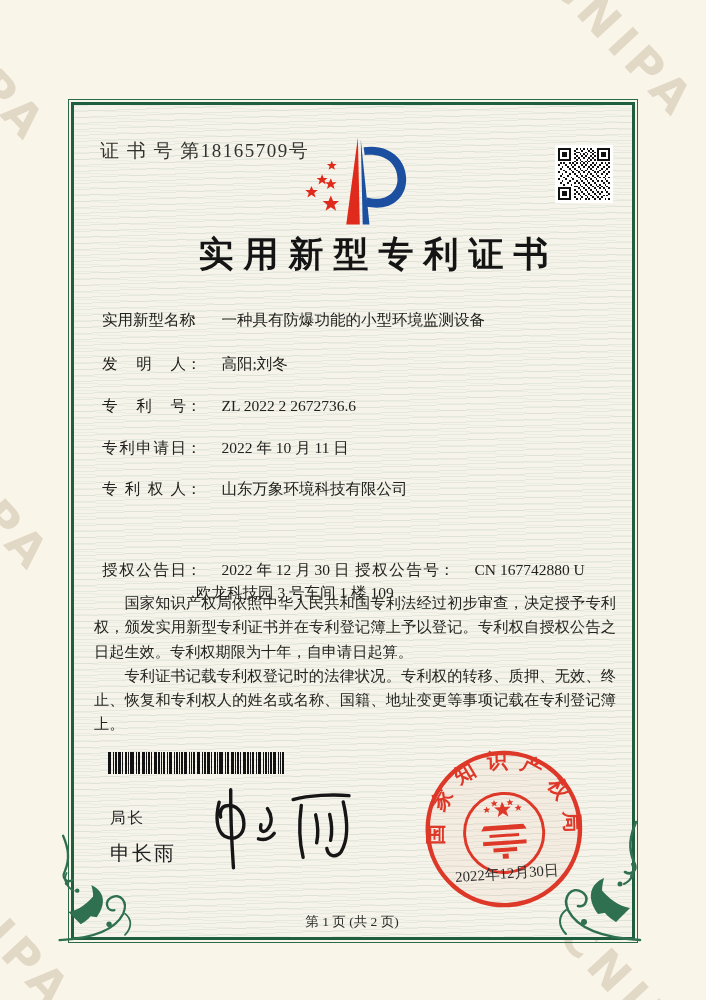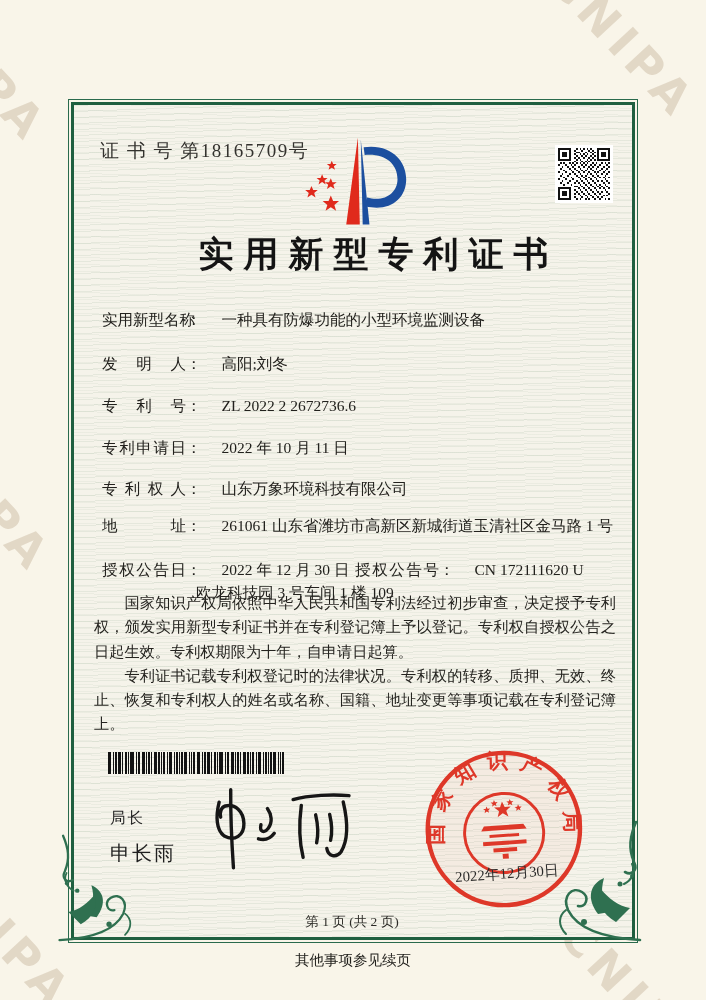--- a/index.html
+++ b/index.html
@@ -131,29 +131,26 @@
   </div>
   <div class="frow" style="top:396px">
     <span class="flabel">专利号</span><span>：</span><span class="fval">ZL 2022 2 2672736.6</span>
   </div>
   <div class="frow" style="top:438px">
     <span class="flabel">专利申请日</span><span>：</span><span class="fval">2022 年 10 月 11 日</span>
   </div>
   <div class="frow" style="top:479px">
     <span class="flabel">专利权人</span><span>：</span><span class="fval">山东万象环境科技有限公司</span>
   </div>
-  <div class="frow" style="top:516px">
-    <span class="flabel">地址</span><span>：</span><span class="fval">261061 山东省潍坊市高新区新城街道玉清社区金马路 1 号</span>
-  </div>
   <div class="addr2" style="top:538px">欧龙科技园 3 号车间 1 楼 109</div>
   <div class="frow" style="top:560px">
     <span class="flabel">授权公告日</span><span>：</span><span class="fval">2022 年 12 月 30 日</span>
   </div>
   <div class="grant-no" style="top:560px">
-    <span class="flabel">授权公告号</span><span>：</span><span class="fval">CN 172111620 U</span>
+    <span class="flabel">授权公告号</span><span>：</span><span class="fval">CN 167742880 U</span>
   </div>
 
   <div class="paras">
     <p>国家知识产权局依照中华人民共和国专利法经过初步审查，决定授予专利权，颁发实用新型专利证书并在专利登记簿上予以登记。专利权自授权公告之日起生效。专利权期限为十年，自申请日起算。</p>
     <p>专利证书记载专利权登记时的法律状况。专利权的转移、质押、无效、终止、恢复和专利权人的姓名或名称、国籍、地址变更等事项记载在专利登记簿上。</p>
   </div>
 
   <svg class="barcode" width="178" height="22">
     <path d="M0,11 H178" stroke="#121212" stroke-width="22" stroke-dasharray="3 2 1 1 2 1 3 1 1 2 2 1 1 1 4 2 1 1 2 2 3 1 1 1 2 1 1 2 3 1 2 1 1 1 2 2 1 1 3 2 1 1 2 1 1 1 2 1 3 2 1 1 1 1 2 2"></path>
   </svg>
@@ -192,15 +189,14 @@
       <path d="M-20,-8 h40 l3,5 h-46 z"></path>
       <path d="M-15,1 h30 v3 h-30 z"></path>
       <path d="M-22,8 h44 v4 h-44 z"></path>
       <path d="M-12,15 h24 v4 h-24 z"></path>
       <path d="M-3,21 h6 v5 h-6 z"></path>
     </g>
     <text x="85" y="138" text-anchor="middle" font-family="Liberation Serif,serif" font-size="15" fill="#1b1b1b">2022年12月30日</text>
   </svg>
 
   <div class="page-info">第 1 页 (共 2 页)</div>
-  <div class="continuation">其他事项参见续页</div>
 
 </div>
 
 </body></html>

